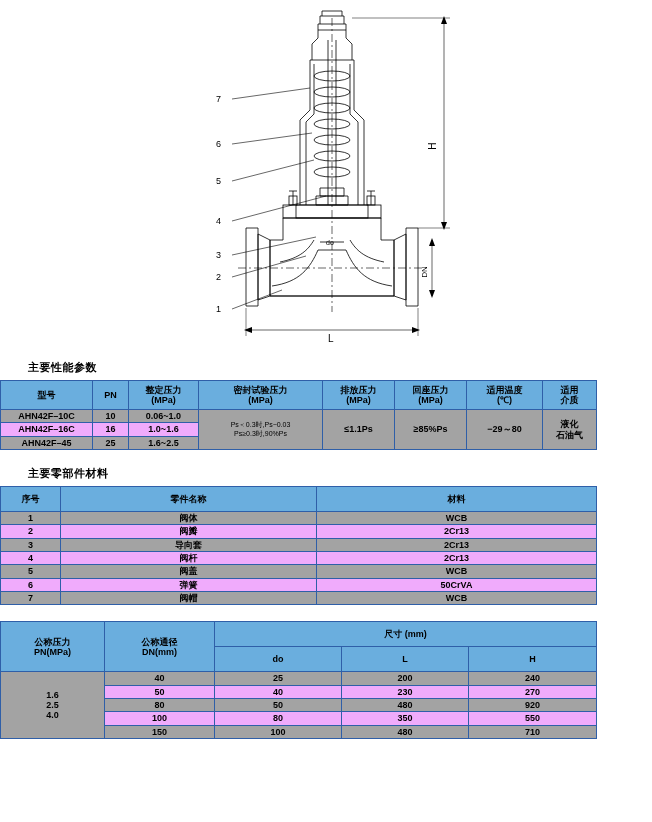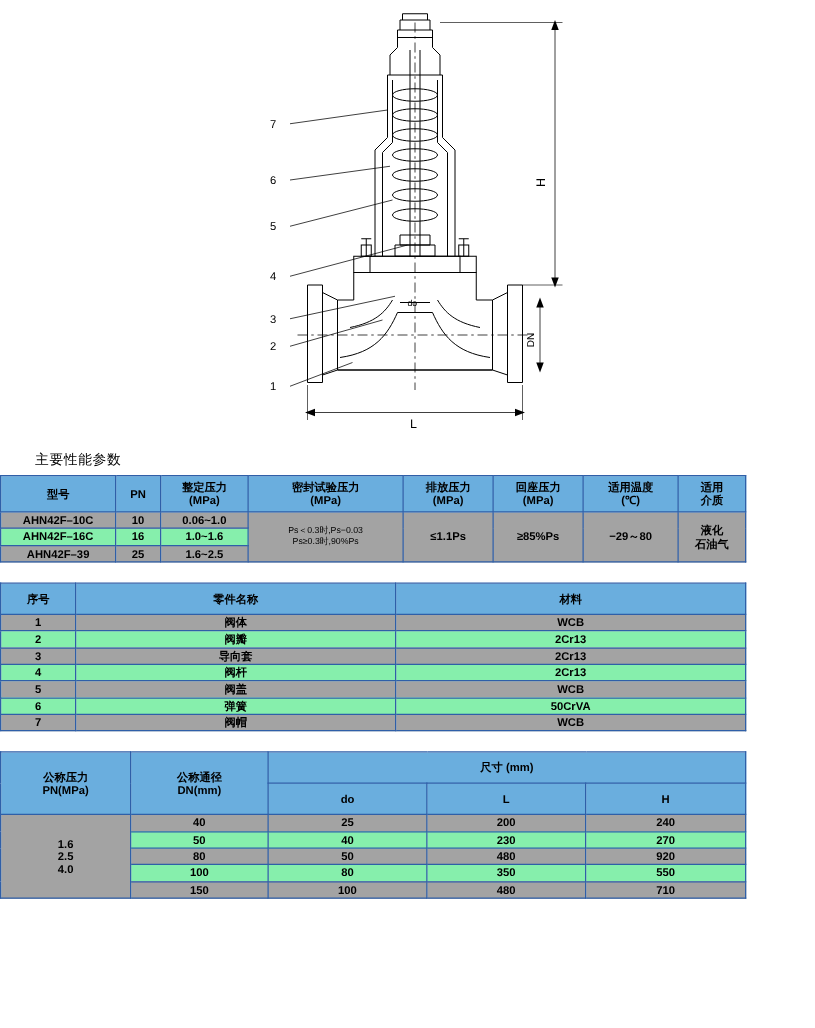--- a/index.html
+++ b/index.html
@@ -28,21 +28,21 @@
     width: 652px;
     height: 360px;
   }
   .drawing svg {
     display: block;
   }
 
   
   .section-title {
     font-size: 11px;
-    font-weight: normal;
+    font-weight: bold;
     margin: 0 0 5px 28px;
     color: #000;
     letter-spacing: 0.5px;
   }
 
   
   table {
     border-collapse: collapse;
     table-layout: fixed;
     width: 596px;
@@ -57,21 +57,21 @@
     font-weight: bold;
   }
   thead th {
     background: #6aaede;
     color: #000;
     font-weight: bold;
     height: 22px;
   }
   .tbl-perf thead th { height: 26px; }
   .row-alt td {
-    background: #86efac;
+    background: #f0abfc;
   }
   .row-plain td {
     background: #a3a3a3;
   }
   .spacer-16 { height: 16px; }
 
   .perf-seal { font-size: 7px; font-weight: normal; }
 </style>
 </head>
 <body>
@@ -244,29 +244,30 @@
           <div>液化</div>
           <div>石油气</div>
         </td>
       </tr>
       <tr class="row-alt">
         <td>AHN42F–16C</td>
         <td>16</td>
         <td>1.0~1.6</td>
       </tr>
       <tr class="row-plain">
-        <td>AHN42F–39</td>
+        <td>AHN42F–45</td>
         <td>25</td>
         <td>1.6~2.5</td>
       </tr>
     </tbody>
   </table>
 
   <div class="spacer-16"></div>
 
+  <div class="section-title">主要零部件材料</div>
 
   <table class="tbl-parts">
     <colgroup>
       <col style="width:60px">
         <col style="width:256px">
         <col style="width:280px">
     </colgroup>
     <thead>
       <tr>
         <th>序号</th>

